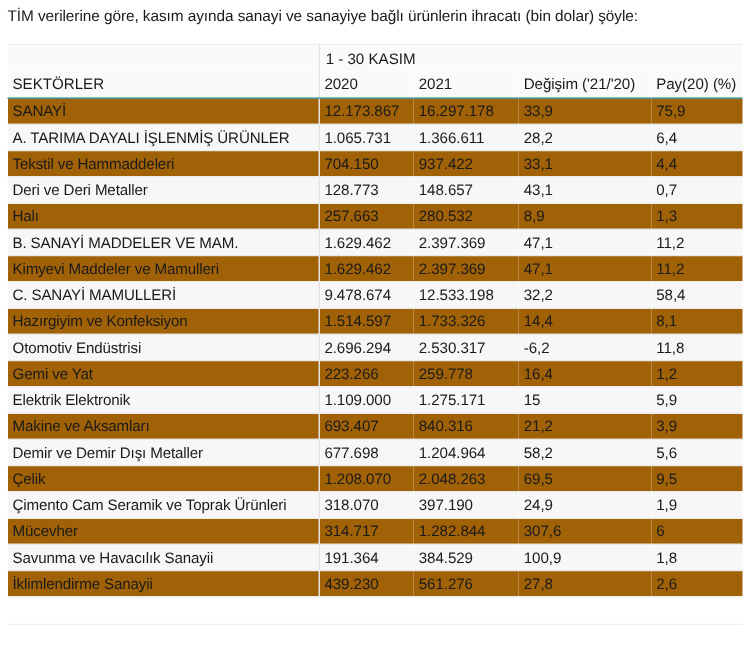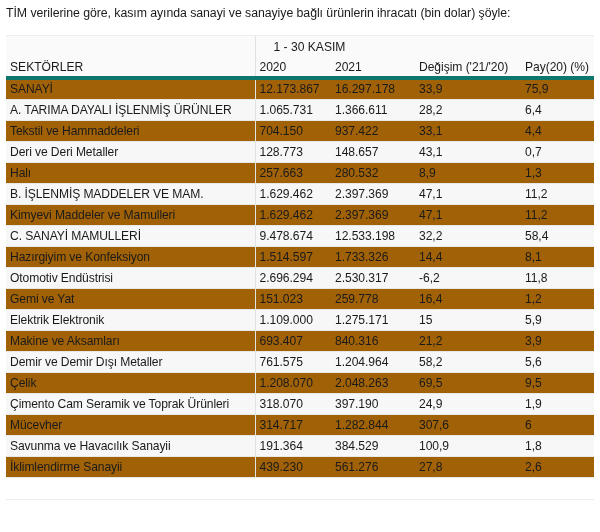--- a/index.html
+++ b/index.html
@@ -72,24 +72,24 @@
   
   table.export-table .sep-left {
     border-left: 1px solid #e2e2e2;
   }
 
   tr.period-row th {
     border-bottom: none;
     background: #fafafa;
   }
   tr.period-row th.period-label {
-    padding-left: 18px;
+    padding-left: 5px;
   }
   tr.head-row th {
-    border-bottom: 4px solid #0f766e;
+    border-bottom: 1px solid #0f766e;
     background: #fafafa;
   }
 
   tbody tr.zebra-a td { background: #a16207; }
   tbody tr.zebra-b td { background: #f7f7f7; }
 
   tbody tr td.sector-cell { letter-spacing: -0.1px; }
 
   .num { letter-spacing: -0.05px; }
 
@@ -170,21 +170,21 @@
             <td class="num">0,7</td>
           </tr>
           <tr class="zebra-a">
             <td class="sector-cell">Halı</td>
             <td class="sep-left num">257.663</td>
             <td class="num">280.532</td>
             <td class="num">8,9</td>
             <td class="num">1,3</td>
           </tr>
           <tr class="zebra-b">
-            <td class="sector-cell">B. İŞLENMİŞ MADDELER VE MAM.</td>
+            <td class="sector-cell">B. SANAYİ MADDELER VE MAM.</td>
             <td class="sep-left num">1.629.462</td>
             <td class="num">2.397.369</td>
             <td class="num">47,1</td>
             <td class="num">11,2</td>
           </tr>
           <tr class="zebra-a">
             <td class="sector-cell">Kimyevi Maddeler ve Mamulleri</td>
             <td class="sep-left num">1.629.462</td>
             <td class="num">2.397.369</td>
             <td class="num">47,1</td>
@@ -206,42 +206,42 @@
           </tr>
           <tr class="zebra-b">
             <td class="sector-cell">Otomotiv Endüstrisi</td>
             <td class="sep-left num">2.696.294</td>
             <td class="num">2.530.317</td>
             <td class="num">-6,2</td>
             <td class="num">11,8</td>
           </tr>
           <tr class="zebra-a">
             <td class="sector-cell">Gemi ve Yat</td>
-            <td class="sep-left num">151.023</td>
+            <td class="sep-left num">223.266</td>
             <td class="num">259.778</td>
             <td class="num">16,4</td>
             <td class="num">1,2</td>
           </tr>
           <tr class="zebra-b">
             <td class="sector-cell">Elektrik Elektronik</td>
             <td class="sep-left num">1.109.000</td>
             <td class="num">1.275.171</td>
             <td class="num">15</td>
             <td class="num">5,9</td>
           </tr>
           <tr class="zebra-a">
             <td class="sector-cell">Makine ve Aksamları</td>
             <td class="sep-left num">693.407</td>
             <td class="num">840.316</td>
             <td class="num">21,2</td>
             <td class="num">3,9</td>
           </tr>
           <tr class="zebra-b">
             <td class="sector-cell">Demir ve Demir Dışı Metaller</td>
-            <td class="sep-left num">761.575</td>
+            <td class="sep-left num">677.698</td>
             <td class="num">1.204.964</td>
             <td class="num">58,2</td>
             <td class="num">5,6</td>
           </tr>
           <tr class="zebra-a">
             <td class="sector-cell">Çelik</td>
             <td class="sep-left num">1.208.070</td>
             <td class="num">2.048.263</td>
             <td class="num">69,5</td>
             <td class="num">9,5</td>

